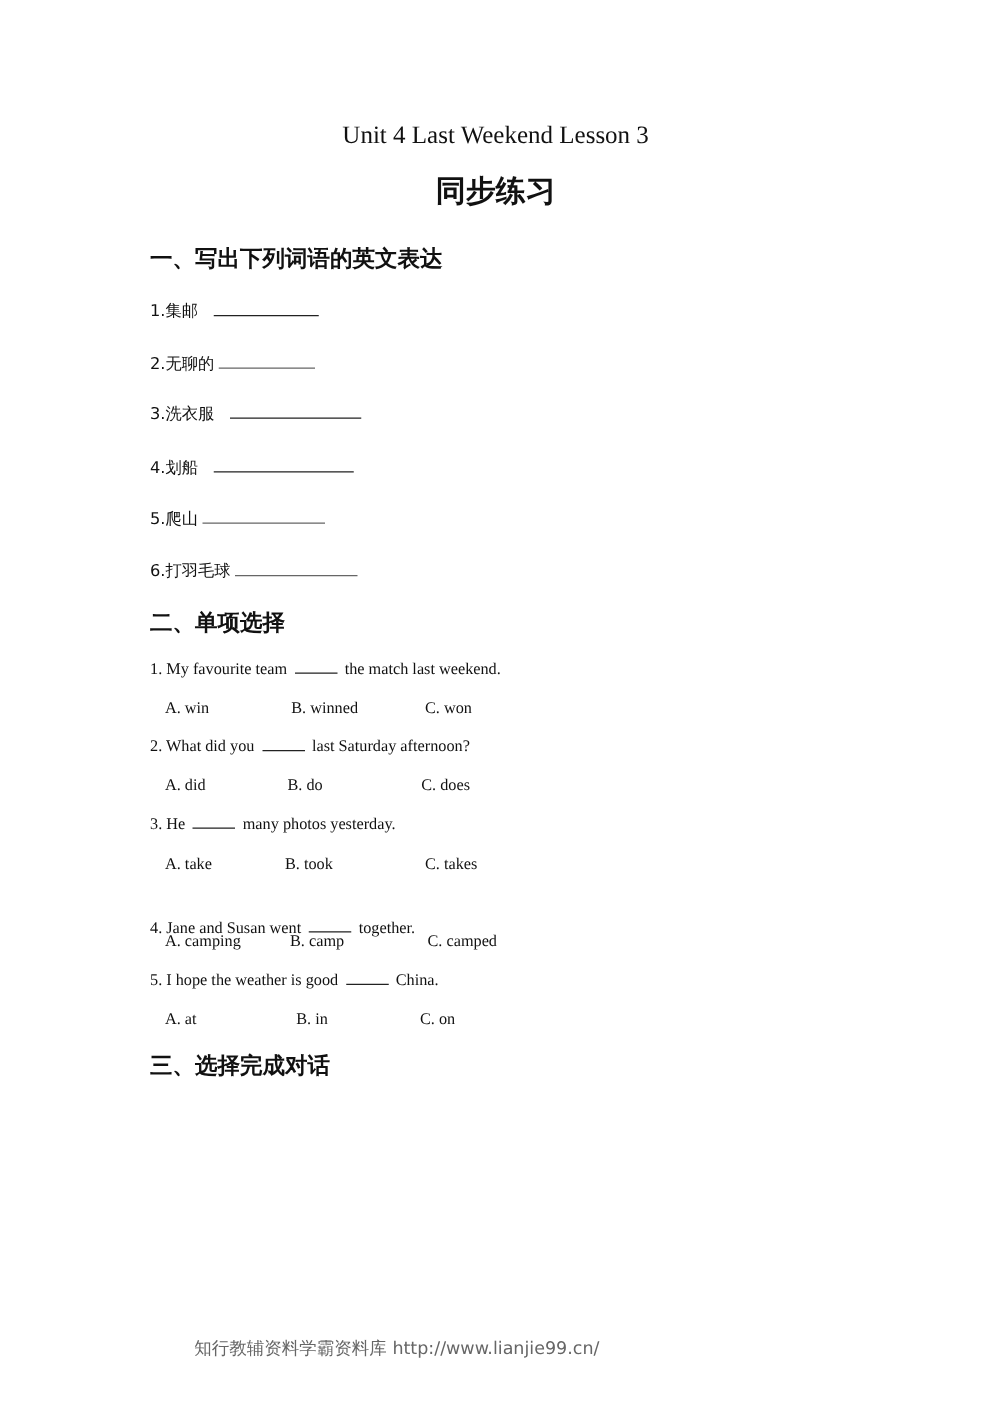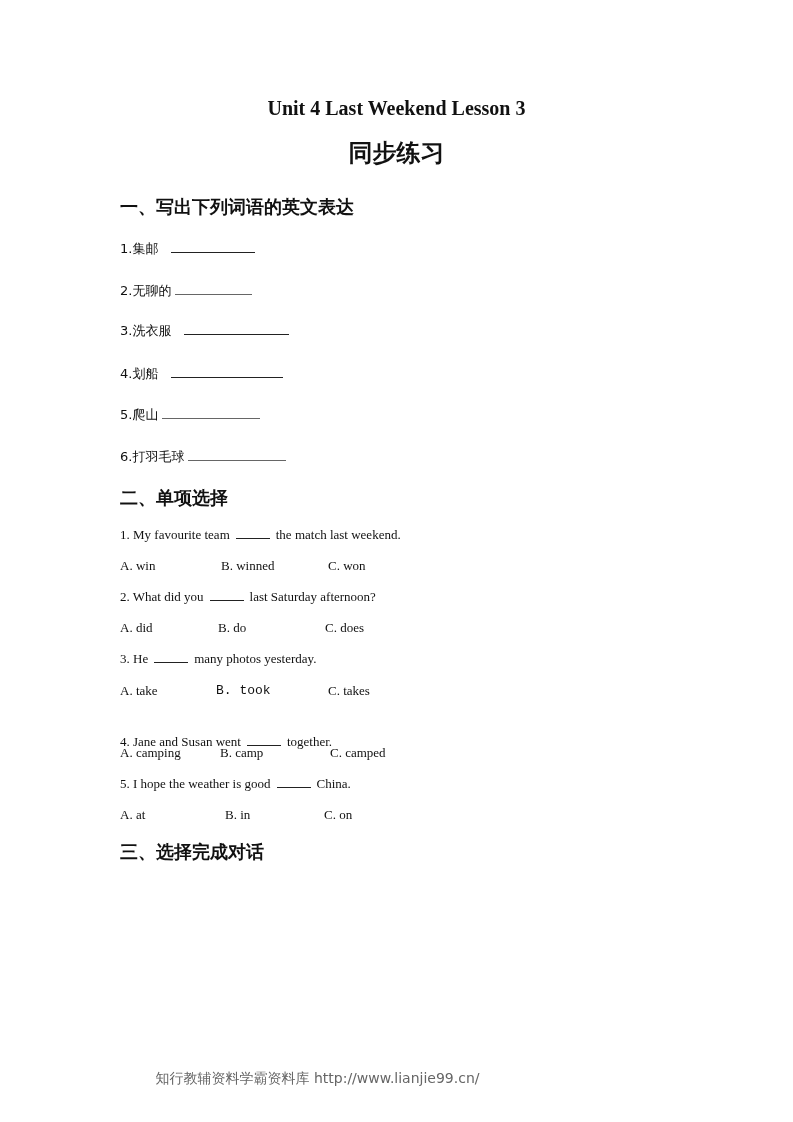--- a/index.html
+++ b/index.html
@@ -1,27 +1,27 @@
 <!DOCTYPE html>
 <html><head>
   <meta charset="utf-8">
   <style>
     html, body { margin: 0; padding: 0; background: #ffffff; }
     body { width: 793px; height: 1122px; position: relative; overflow: hidden; color: #111; }
     .abs { position: absolute; white-space: nowrap; }
-    .title { left: 0; width: 793px; text-align: center; top: 97px; font-family: "Liberation Serif", serif; font-weight: bold; font-size: 20px; }
+    .title { left: 0; width: 793px; text-align: center; top: 97px; font-family: "Liberation Serif", serif; font-weight: normal; font-size: 20px; }
     .subtitle { left: 0; width: 793px; text-align: center; top: 137px; font-family: "DejaVu Sans", sans-serif; font-weight: bold; font-size: 24px; }
     .section { left: 120px; font-family: "DejaVu Sans", sans-serif; font-weight: bold; font-size: 18px; }
     .vocab { left: 120px; font-family: "Liberation Serif", "DejaVu Sans", serif; font-size: 13px; }
     .vocab .cn { font-family: "DejaVu Sans", sans-serif; font-size: 13px; }
     .blank { display: inline-block; border-bottom: 1px solid #222; height: 11px; vertical-align: baseline; }
     .blank.thin { border-bottom: 1px solid #666; }
     .q { left: 120px; font-family: "Liberation Serif", serif; font-size: 13px; }
     .qblank { display: inline-block; width: 34px; border-bottom: 1px solid #222; height: 11px; margin: 0 6px; }
-    .opt { font-family: "Liberation Serif", serif; font-size: 13px; }
+    .opt { font-family: "Liberation Serif", serif; font-size: 13px; margin-left: 12px; }
     .footer { left: 0; width: 635px; text-align: center; top: 1070px; font-family: "DejaVu Sans", sans-serif; font-size: 14px; color: #666; }
   </style>
 </head>
 <body>
 
 <div class="abs title">Unit 4 Last Weekend Lesson 3</div>
 <div class="abs subtitle">同步练习</div>
 
 <div class="abs section" style="top:195px;">一、写出下列词语的英文表达</div>
 
@@ -63,21 +63,21 @@
   <span>2. What did you</span><span class="qblank"></span><span>last Saturday afternoon?</span>
 </div>
 <div class="abs opt" style="top:620px;left:120px;">A. did</div>
 <div class="abs opt" style="top:620px;left:218px;">B. do</div>
 <div class="abs opt" style="top:620px;left:325px;">C. does</div>
 
 <div class="abs q" style="top:651px;">
   <span>3. He</span><span class="qblank"></span><span>many photos yesterday.</span>
 </div>
 <div class="abs opt" style="top:683px;left:120px;">A. take</div>
-<div class="abs opt" style="top:683px;left:216px;font-family:Liberation Mono, monospace;">B. took</div>
+<div class="abs opt" style="top:683px;left:216px;">B. took</div>
 <div class="abs opt" style="top:683px;left:328px;">C. takes</div>
 
 <div class="abs q" style="top:692px;margin-top:42px;">
   <span>4. Jane and Susan went</span><span class="qblank"></span><span>together.</span>
 </div>
 <div class="abs opt" style="top:745px;left:120px;">A. camping</div>
 <div class="abs opt" style="top:745px;left:220px;">B. camp</div>
 <div class="abs opt" style="top:745px;left:330px;">C. camped</div>
 
 <div class="abs q" style="top:776px;">

